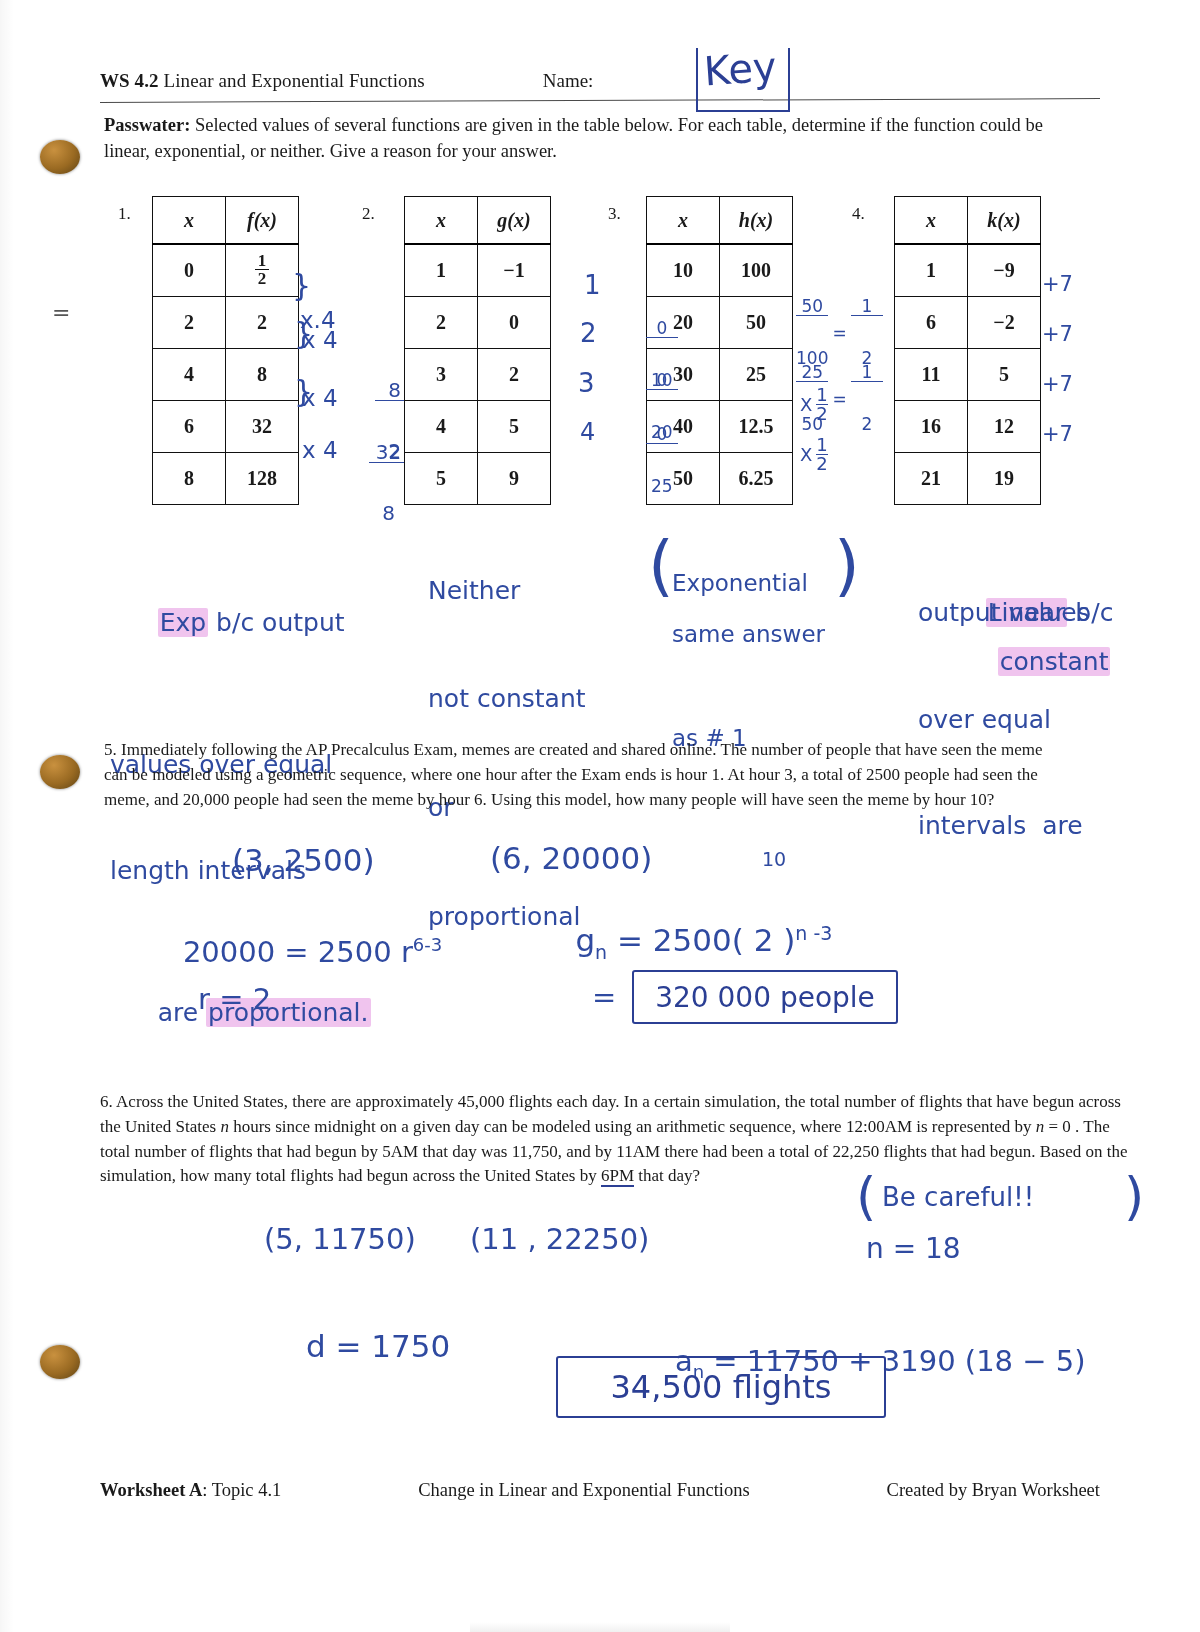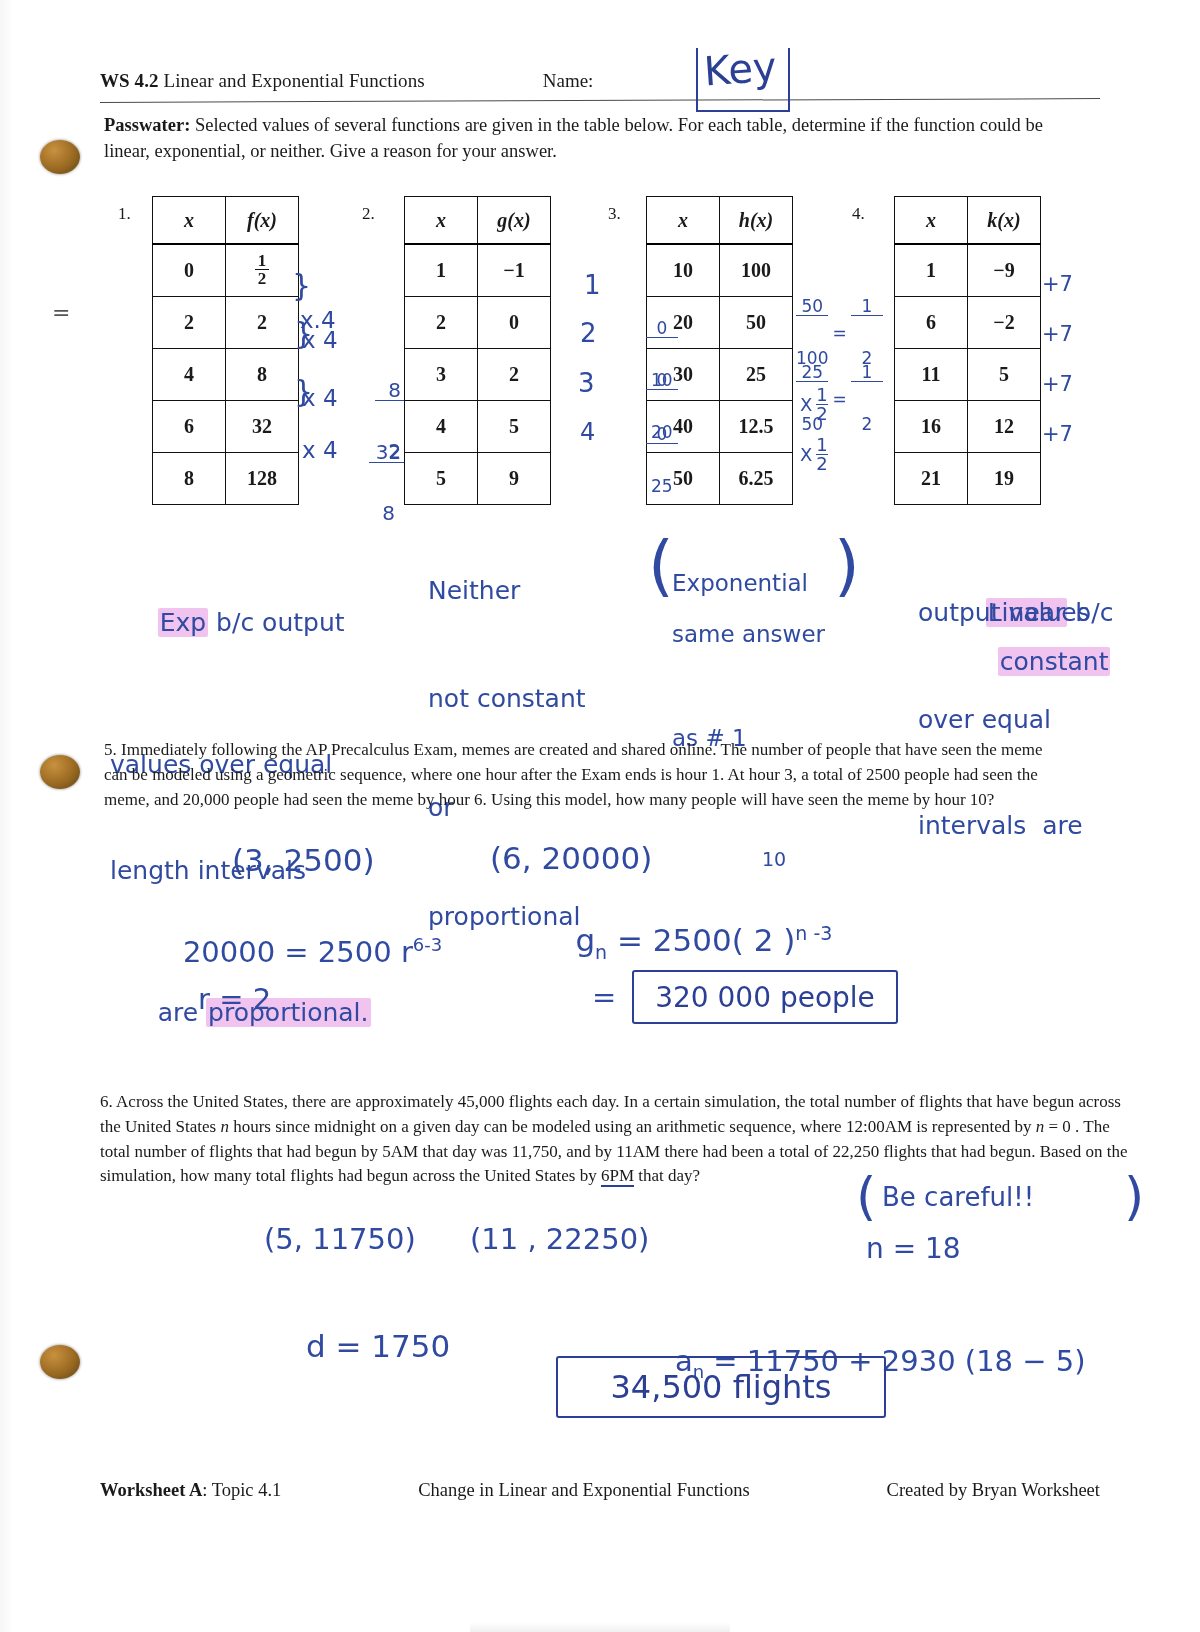--- a/index.html
+++ b/index.html
@@ -432,21 +432,21 @@
 
   <div class="paren" style="left:856px;top:1176px;font-size:52px;line-height:.8;">(</div>
   <div class="paren" style="left:1124px;top:1176px;font-size:52px;line-height:.8;">)</div>
   <div class="hw" style="left:882px;top:1182px;font-size:26px;">Be careful!!</div>
   <div class="hw" style="left:866px;top:1232px;font-size:28px;">n = 18</div>
 
   <div class="hw" style="left:264px;top:1222px;font-size:29px;">(5, 11750)</div>
   <div class="hw" style="left:470px;top:1222px;font-size:29px;">(11 , 22250)</div>
   <div class="hw" style="left:306px;top:1328px;font-size:31px;">d = 1750</div>
   <div class="hw" style="left:638px;top:1310px;font-size:29px;">
-    <span>a</span><sub style="font-size:18px;">n</sub><span> = 11750 + 2930 (18 − 5)</span>
+    <span>a</span><sub style="font-size:18px;">n</sub><span> = 11750 + 3190 (18 − 5)</span>
   </div>
   <div class="boxed" style="left:556px;top:1356px;width:326px;height:58px;font-size:32px;">
     <span>34,500 flights</span>
   </div>
 
   <div class="footer">
     <div>
       <b>Worksheet A</b><span>: Topic 4.1</span>
     </div>
     <div>Change in Linear and Exponential Functions</div>

